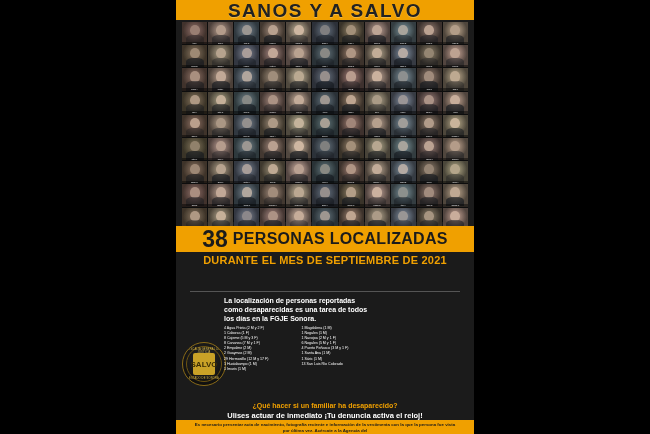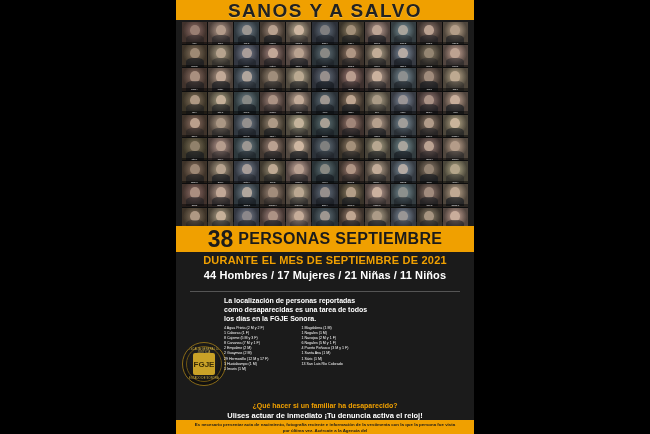--- a/index.html
+++ b/index.html
@@ -863,36 +863,35 @@
         </div>
         <div class="photo-cell">
           <div class="face" style="background: radial-gradient(circle at 50% 38%, rgb(149, 131, 111) 0%, rgb(149, 131, 111) 26%, rgb(79, 70, 60) 62%, rgb(79, 70, 60) 100%); filter: hue-rotate(-18deg);"></div>
           <div style="position: absolute; left: 30%; top: 14%; width: 40%; height: 46%; border-radius: 50% 50% 45% 45%; background: rgba(255, 225, 200, 0.46);"></div>
           <div style="position: absolute; left: 14%; top: 58%; width: 72%; height: 42%; border-radius: 40% 40% 0px 0px; background: rgba(20, 24, 30, 0.55);"></div>
         </div>
       </div>
 
     <div class="count-band">
       <span class="big-num">38</span>
-      <span class="count-label">PERSONAS SEPTIEMBRE</span>
+      <span class="count-label">PERSONAS LOCALIZADAS</span>
     </div>
 
     <div class="month-block">
       <div class="month-line">DURANTE EL MES DE SEPTIEMBRE DE 2021</div>
-      <div class="breakdown-line">44 Hombres / 17 Mujeres / 21 Niñas / 11 Niños</div>
     </div>
 
     <div class="divider-rule"></div>
 
     <div class="info-section">
 
       <div class="seal">
         <div class="seal-ring"></div>
         <div class="seal-text-top">FISCALÍA GENERAL DE JUSTICIA</div>
-        <div class="seal-inner">FGJE</div>
+        <div class="seal-inner">SALVO</div>
         <div class="seal-text-bottom">ESTADO DE SONORA</div>
       </div>
 
       <div class="info-text">La localización de personas reportadas como desaparecidas es una tarea de todos los días en la FGJE Sonora.</div>
 
       <div class="city-lists">
         <div class="city-col" id="city-col-0">
             <div class="city-item">4 Agua Prieta (2 M y 2 F)</div>
             <div class="city-item">1 Caborca (1 F)</div>
             <div class="city-item">8 Cajeme (5 M y 3 F)</div>

